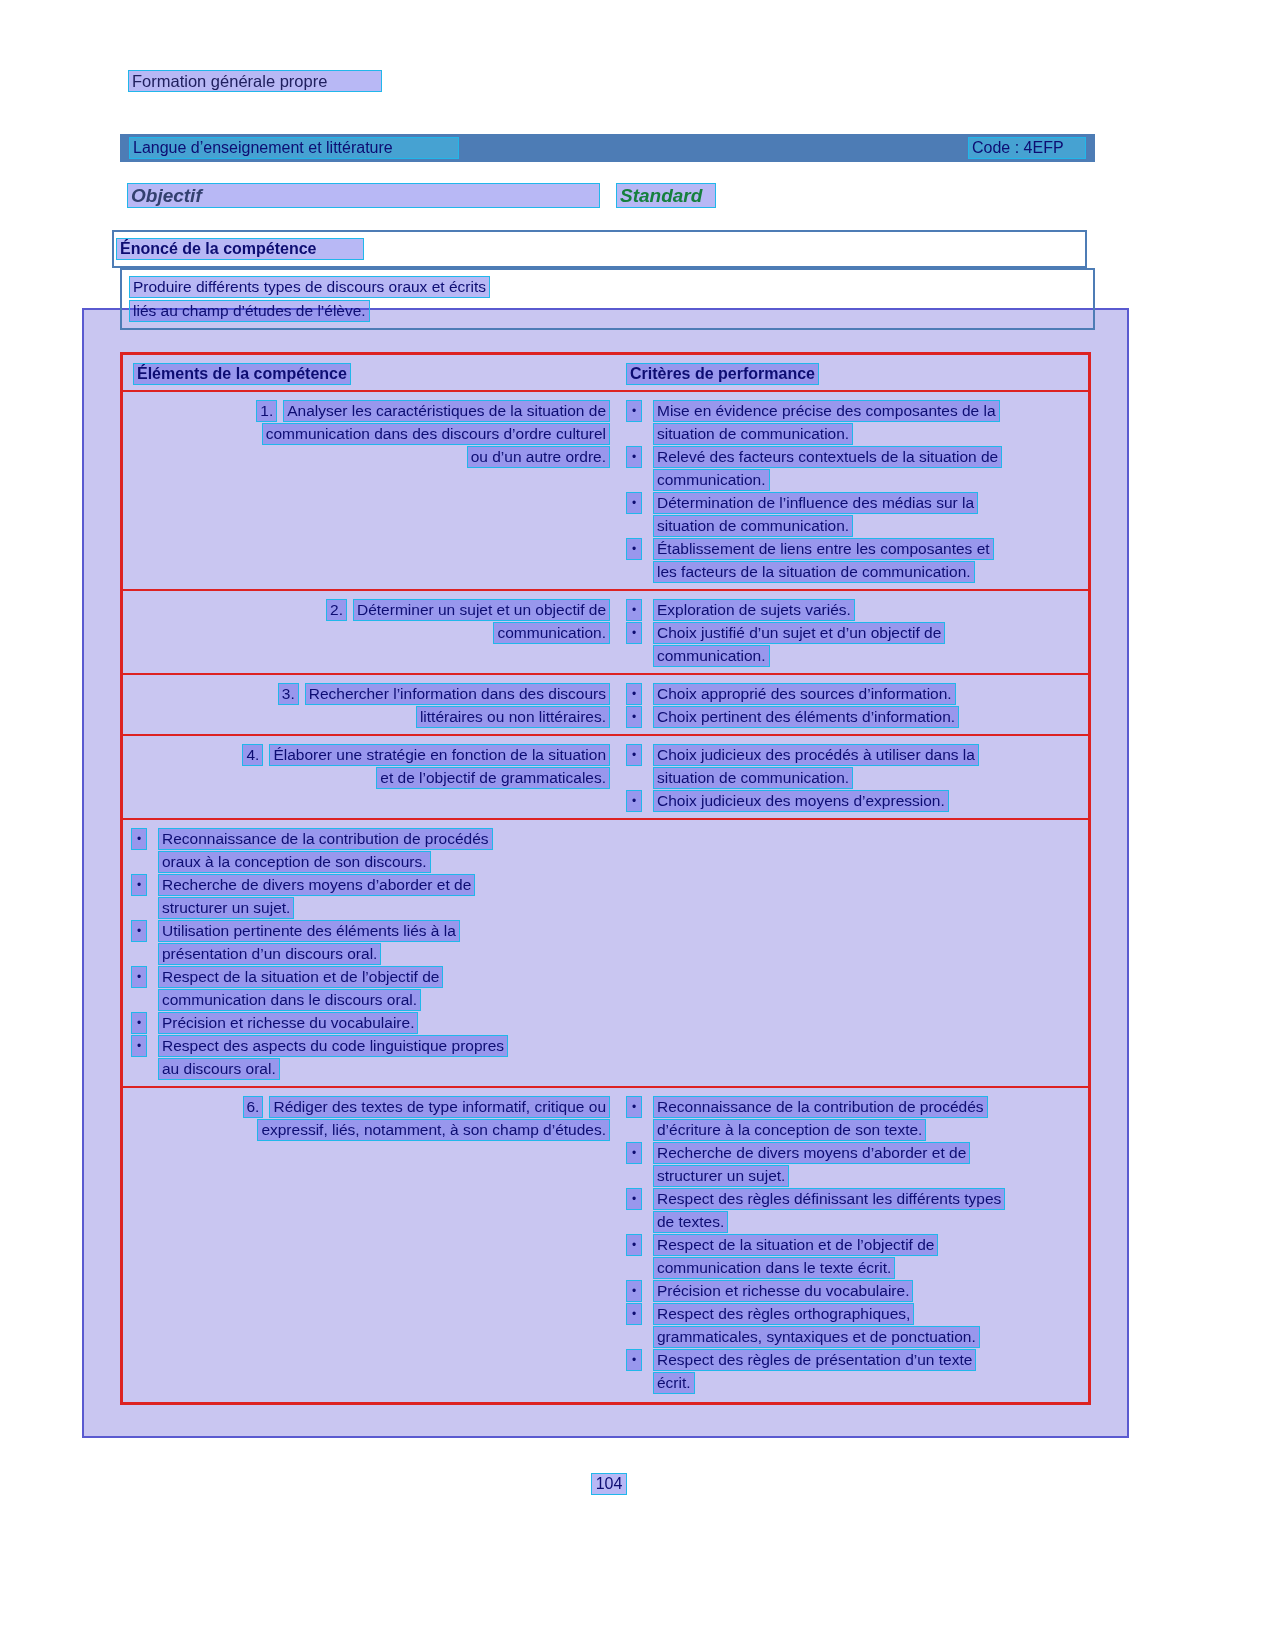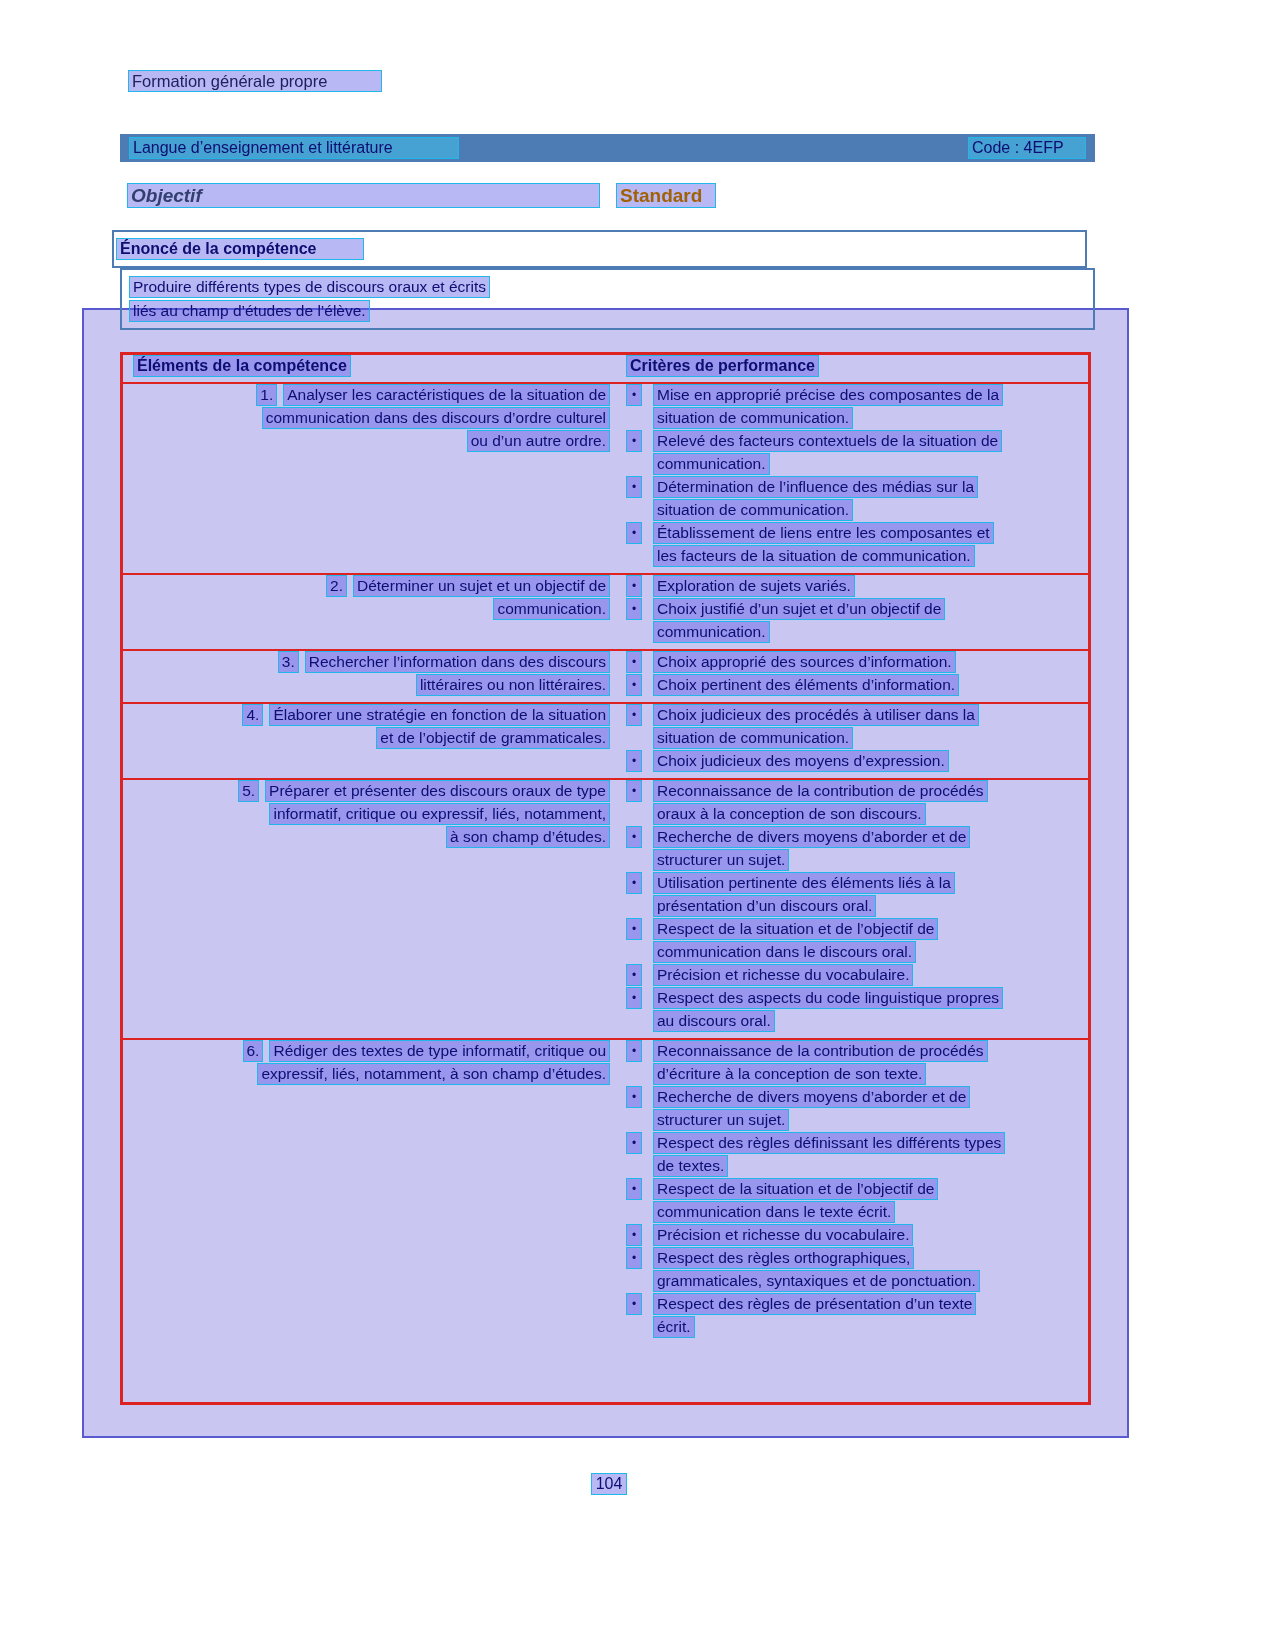--- a/index.html
+++ b/index.html
@@ -38,21 +38,21 @@
   .header-bar .hl{background:rgba(64,200,240,0.5);font-size:16px;}
   .hdr-title{width:330px;}
   .hdr-code{width:118px;}
 
   .objectif{
     position:absolute;left:127px;top:183px;width:473px;
     font-style:italic;font-weight:bold;font-size:19px;line-height:23px;color:#33406f;
   }
   .standard{
     position:absolute;left:616px;top:183px;width:100px;
-    font-weight:bold;font-size:19px;line-height:23px;color:#a16207;
+    font-style:italic;font-weight:bold;font-size:19px;line-height:23px;color:#15803d;
   }
 
   .enonce-title-box{
     position:absolute;left:112px;top:230px;width:975px;height:38px;
     border:2px solid #4d7cb5;background:#fff;padding:6px 2px;z-index:3;
   }
   .enonce-title-box .hl{width:248px;font-weight:bold;font-size:16px;}
 
   .enonce-content-box{
     position:absolute;left:120px;top:268px;width:975px;height:62px;
@@ -66,21 +66,21 @@
   }
 
   .rtable{
     position:absolute;left:120px;top:352px;width:971px;height:1053px;
     border:3px solid var(--table-border);z-index:2;
   }
   .thead{display:flex;border-bottom:2px solid var(--table-border);}
   .thead .hl{font-weight:bold;font-size:16px;}
   .trow{display:flex;}
   #tbody .trow + .trow{border-top:2px solid var(--table-border);}
-  .cell{padding:0 8px 5px 10px;}
+  .cell{padding:8px 8px 5px 10px;}
   .cell.left{width:495px;}
   .cell.right{width:calc(100% - 495px);padding-left:8px;}
 
   .el-line{margin-bottom:1px;text-align:right;}
   .el-line .num{min-width:20px;margin-right:6px;}
   .el-line.rest{margin-left:27px;}
 
   .crit{display:flex;align-items:flex-start;margin-bottom:1px;}
   .crit .bullet{width:16px;min-width:16px;text-align:center;margin-right:11px;padding:0 2px;font-size:12px;}
   .crit-lines{display:flex;flex-direction:column;gap:1px;align-items:flex-start;}
@@ -126,21 +126,21 @@
         <div class="trow">
           <div class="cell left">
             <div class="el-line first"><span class="hl num">1.</span><span class="hl">Analyser les caractéristiques de la situation de</span></div>
             <div class="el-line rest"><span class="hl">communication dans des discours d’ordre culturel</span></div>
             <div class="el-line rest"><span class="hl">ou d’un autre ordre.</span></div>
           </div>
           <div class="cell right">
             <div class="crit">
               <span class="hl bullet">•</span>
               <div class="crit-lines">
-                <span class="hl">Mise en approprié précise des composantes de la</span>
+                <span class="hl">Mise en évidence précise des composantes de la</span>
                 <span class="hl">situation de communication.</span>
               </div>
             </div>
             <div class="crit">
               <span class="hl bullet">•</span>
               <div class="crit-lines">
                 <span class="hl">Relevé des facteurs contextuels de la situation de</span>
                 <span class="hl">communication.</span>
               </div>
             </div>
@@ -216,25 +216,20 @@
             </div>
             <div class="crit">
               <span class="hl bullet">•</span>
               <div class="crit-lines">
                 <span class="hl">Choix judicieux des moyens d’expression.</span>
               </div>
             </div>
           </div>
         </div>
         <div class="trow">
-          <div class="cell left">
-            <div class="el-line first"><span class="hl num">5.</span><span class="hl">Préparer et présenter des discours oraux de type</span></div>
-            <div class="el-line rest"><span class="hl">informatif, critique ou expressif, liés, notamment,</span></div>
-            <div class="el-line rest"><span class="hl">à son champ d’études.</span></div>
-          </div>
           <div class="cell right">
             <div class="crit">
               <span class="hl bullet">•</span>
               <div class="crit-lines">
                 <span class="hl">Reconnaissance de la contribution de procédés</span>
                 <span class="hl">oraux à la conception de son discours.</span>
               </div>
             </div>
             <div class="crit">
               <span class="hl bullet">•</span>

